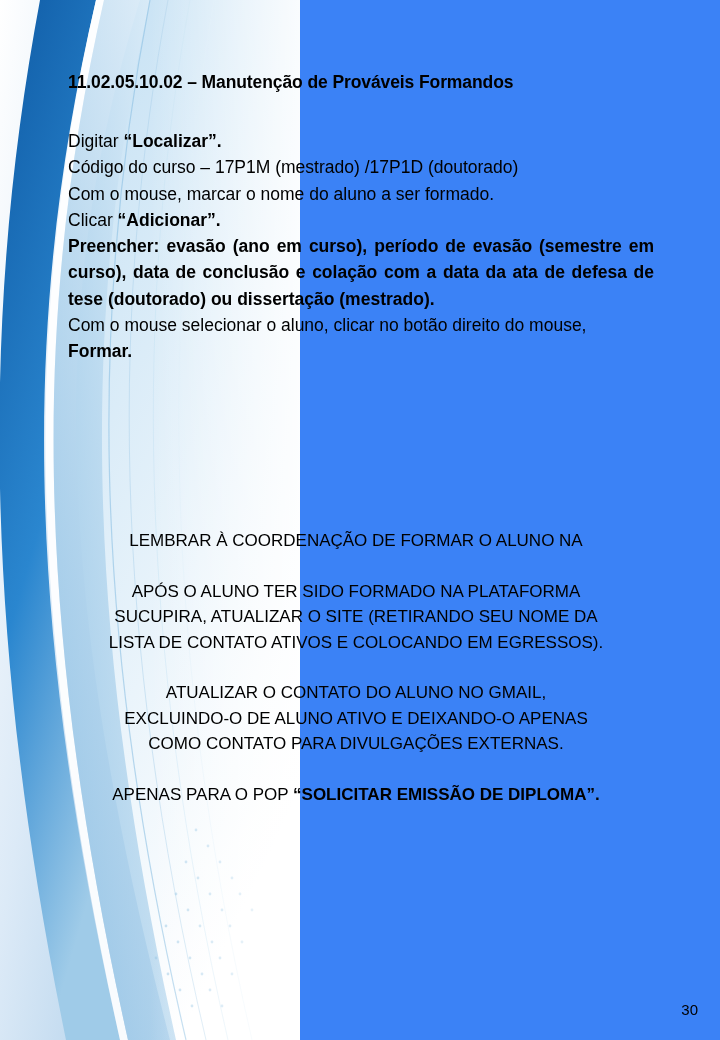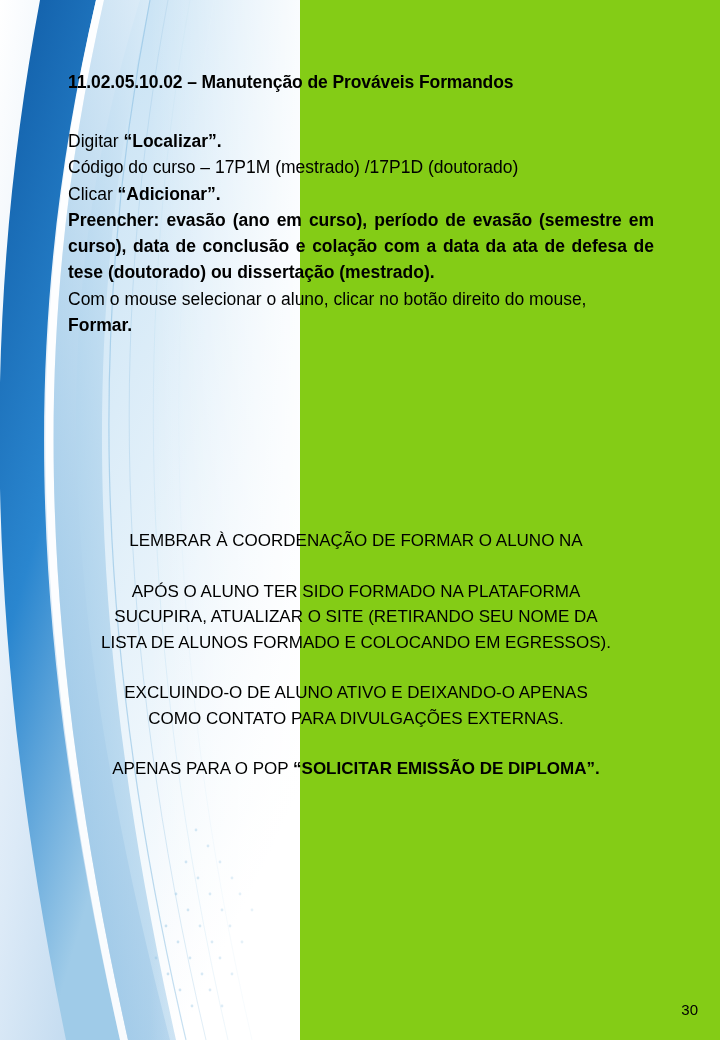--- a/index.html
+++ b/index.html
@@ -11,21 +11,21 @@
     height: 1040px;
     background: #ffffff;
     font-family: "Liberation Sans", sans-serif;
     position: relative;
     overflow: hidden;
   }
 
   .slide {
     position: absolute;
     inset: 0;
-    background: #84cc16;
+    background: #3b82f6;
   }
 
   
   .decor {
     position: absolute;
     left: 0;
     top: 0;
     width: 300px;
     height: 1040px;
     pointer-events: none;
@@ -176,32 +176,34 @@
     <rect x="150" y="0" width="150" height="1040" fill="url(#gradE)"></rect>
   </svg>
 
   <div class="content">
 
     <div class="title">11.02.05.10.02 – Manutenção de Prováveis Formandos</div>
 
     <div class="body-block">
       <p><span>Digitar </span><span class="b">“Localizar”.</span></p>
       <p>Código do curso – 17P1M (mestrado) /17P1D (doutorado)</p>
+      <p>Com o mouse, marcar o nome do aluno a ser formado.</p>
       <p><span>Clicar </span><span class="b">“Adicionar”.</span></p>
       <p class="justify">Preencher: evasão (ano em curso), período de evasão (semestre em curso), data de conclusão e colação com a data da ata de defesa de tese (doutorado) ou dissertação (mestrado).</p>
       <p><span>Com o mouse selecionar o aluno, clicar no botão direito do mouse, </span><span class="b">Formar.</span></p>
     </div>
 
     <div class="notes">
       <p>LEMBRAR À COORDENAÇÃO DE FORMAR O ALUNO NA</p>
       <div class="gap"></div>
       <p>APÓS O ALUNO TER SIDO FORMADO NA PLATAFORMA</p>
       <p>SUCUPIRA, ATUALIZAR O SITE (RETIRANDO SEU NOME DA</p>
-      <p>LISTA DE ALUNOS FORMADO E COLOCANDO EM EGRESSOS).</p>
+      <p>LISTA DE CONTATO ATIVOS E COLOCANDO EM EGRESSOS).</p>
       <div class="gap"></div>
+      <p>ATUALIZAR O CONTATO DO ALUNO NO GMAIL,</p>
       <p>EXCLUINDO-O DE ALUNO ATIVO E DEIXANDO-O APENAS</p>
       <p>COMO CONTATO PARA DIVULGAÇÕES EXTERNAS.</p>
       <div class="gap"></div>
       <p><span>APENAS PARA O POP </span><span class="b">“SOLICITAR EMISSÃO DE DIPLOMA”.</span></p>
     </div>
 
     <div class="page-number">30</div>
 
   </div>
 </div>

